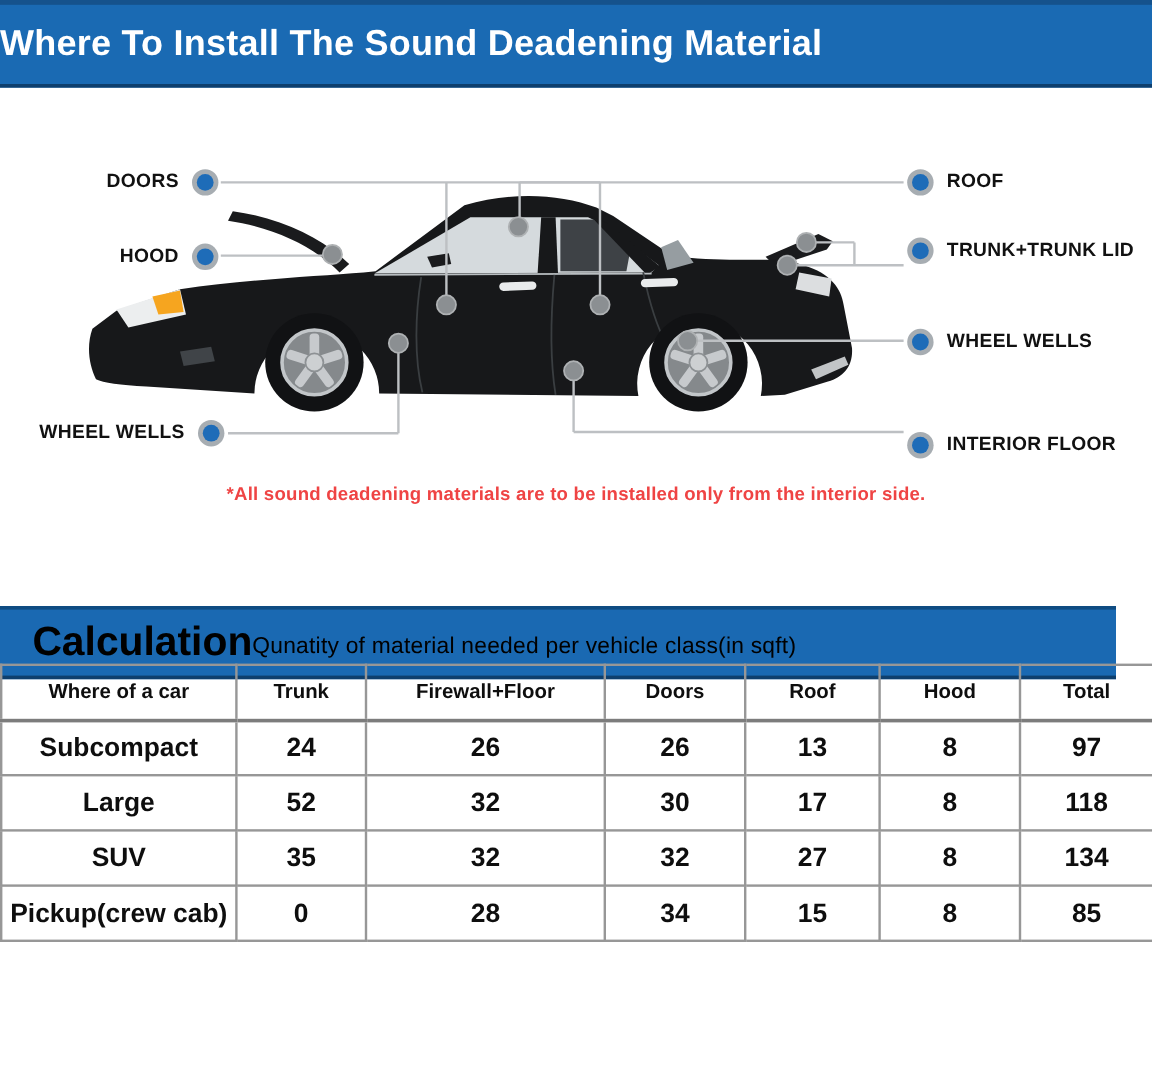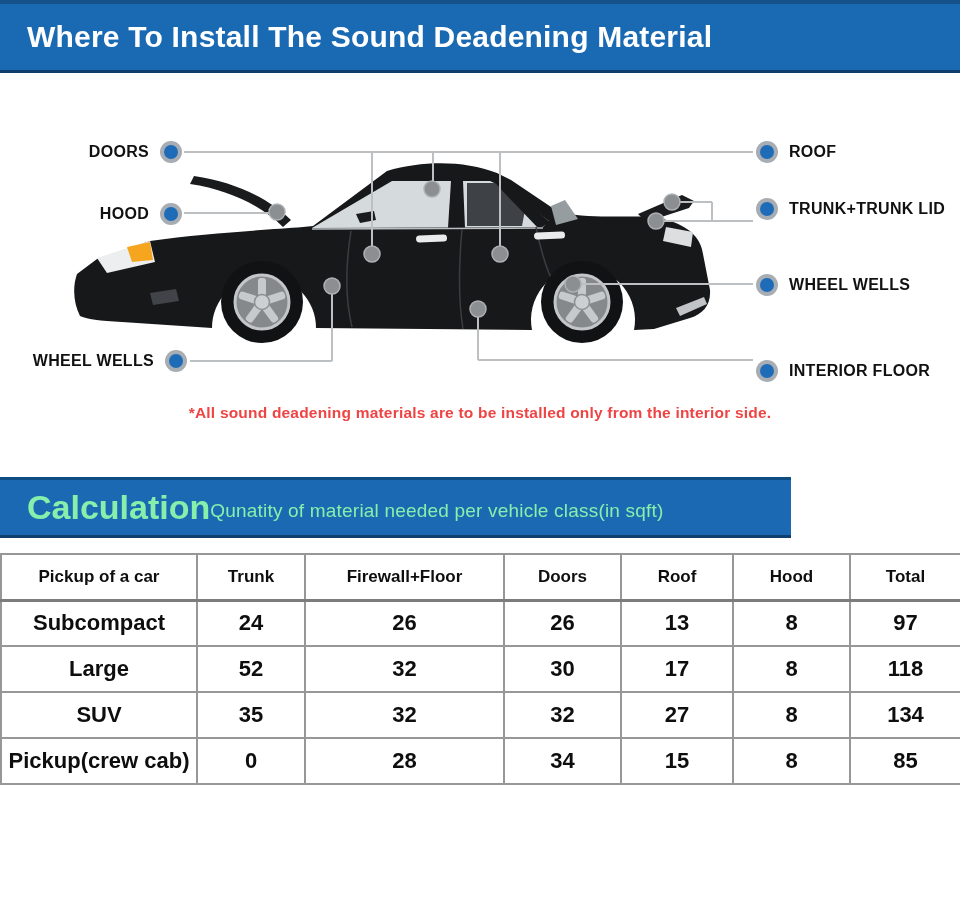--- a/index.html
+++ b/index.html
@@ -8,21 +8,21 @@
     width:960px; height:902px; position:relative; overflow:hidden;
     font-family:"Liberation Sans", sans-serif;
   }
   
   .top-bar {
     position:absolute; top:0; left:0; width:960px; height:73px;
     background:#1a6ab3; border-top:4px solid #15528c; border-bottom:3px solid #0e3f6d;
     display:flex; align-items:center;
   }
   .top-bar .title {
-    color:#ffffff; font-size:30px; font-weight:bold; padding-left:27px; letter-spacing:.2px;
+    color:#ffffff; font-size:30px; font-weight:bold; letter-spacing:.2px;
     white-space:nowrap;
   }
   
   .diagram-svg { position:absolute; top:0; left:0; width:960px; height:480px; pointer-events:none; }
   .co-label {
     position:absolute; display:flex; align-items:center; gap:11px; height:22px;
     font-size:16px; font-weight:bold; color:#111; letter-spacing:.3px; white-space:nowrap;
   }
   .dot {
     width:22px; height:22px; border-radius:50%; background:#a7adb2;
@@ -35,23 +35,23 @@
   .lab-roof             { top:141px; left:756px; }
   .lab-trunk            { top:198px; left:756px;justify-content:flex-end; }
   .lab-wheel-wells-right{ top:274px; left:756px; }
   .lab-interior-floor   { top:360px; left:756px; }
   .note {
     position:absolute; top:404px; left:0; width:960px; text-align:center;
     font-size:15.5px; font-weight:bold; color:#ef4444; letter-spacing:.2px;
   }
   
   .calc-bar {
-    position:absolute; top:477px; left:0; width:791px; height:61px;
+    position:absolute; top:505px; left:0; width:930px; height:61px;
     background:#1a69b2; border-top:3px solid #0f4c82; border-bottom:3px solid #0e3f6d;
-    display:flex; align-items:center; color:#86efac;
+    display:flex; align-items:center; color:#000000;
   }
   .calc-title { font-size:34px; font-weight:bold; margin-left:27px; }
   .calc-sub   { font-size:19px; font-weight:normal; margin-top:7px; letter-spacing:.2px; }
   
   .calc-table {
     position:absolute; top:553px; left:0; width:960px;
     border-collapse:collapse; table-layout:fixed;
   }
   .calc-table th, .calc-table td {
     border:2px solid #979797; text-align:center; vertical-align:middle;
@@ -233,21 +233,21 @@
     <col style="width:196px">
       <col style="width:108px">
       <col style="width:199px">
     <col style="width:117px">
       <col style="width:112px">
       <col style="width:117px">
       <col style="width:111px">
   </colgroup>
   <thead>
     <tr>
-      <th>Pickup of a car</th>
+      <th>Where of a car</th>
       <th>Trunk</th>
       <th>Firewall+Floor</th>
       <th>Doors</th>
       <th>Roof</th>
       <th>Hood</th>
       <th>Total</th>
     </tr>
   </thead>
   <tbody>
     <tr>

